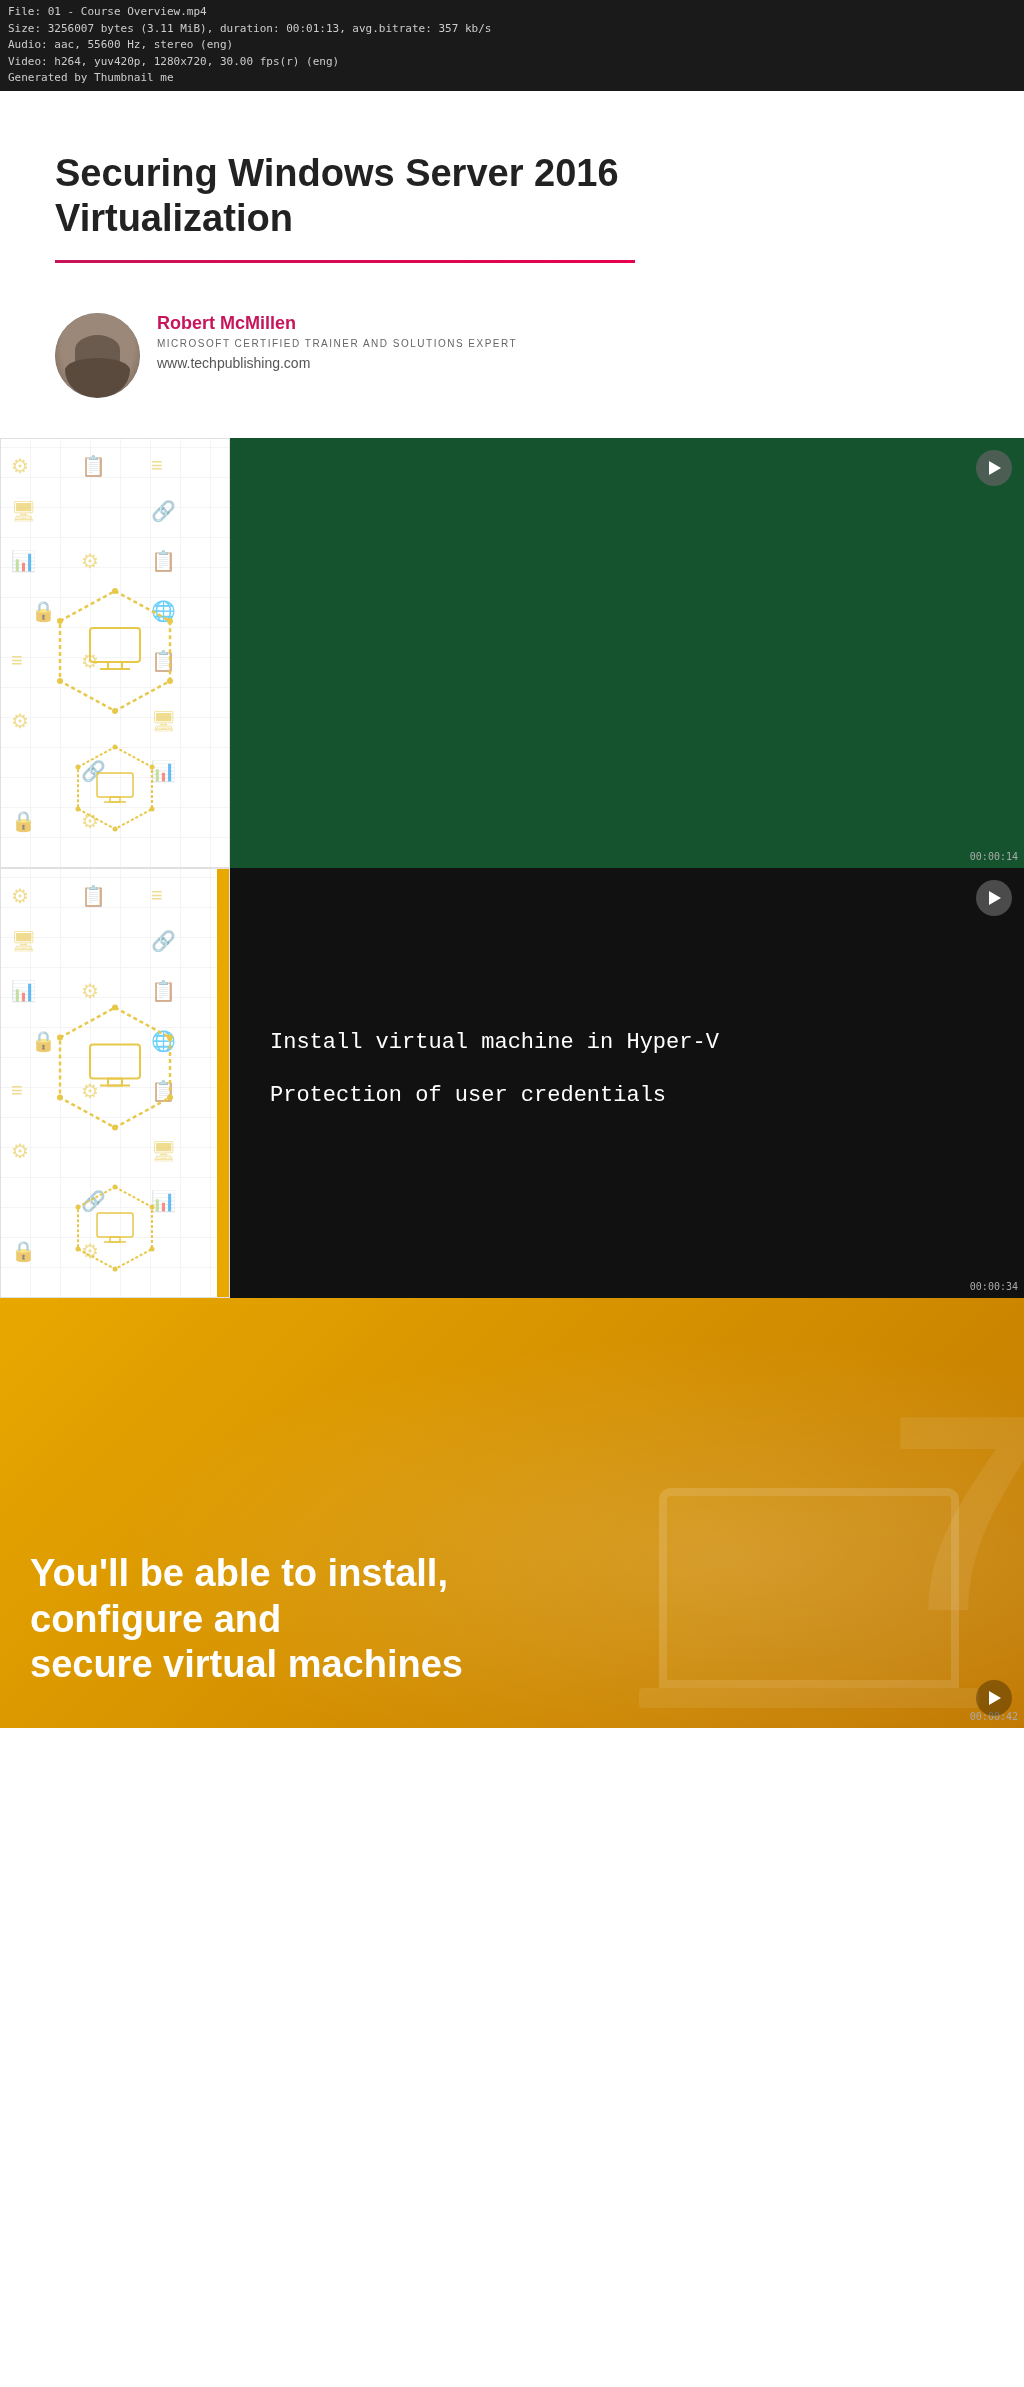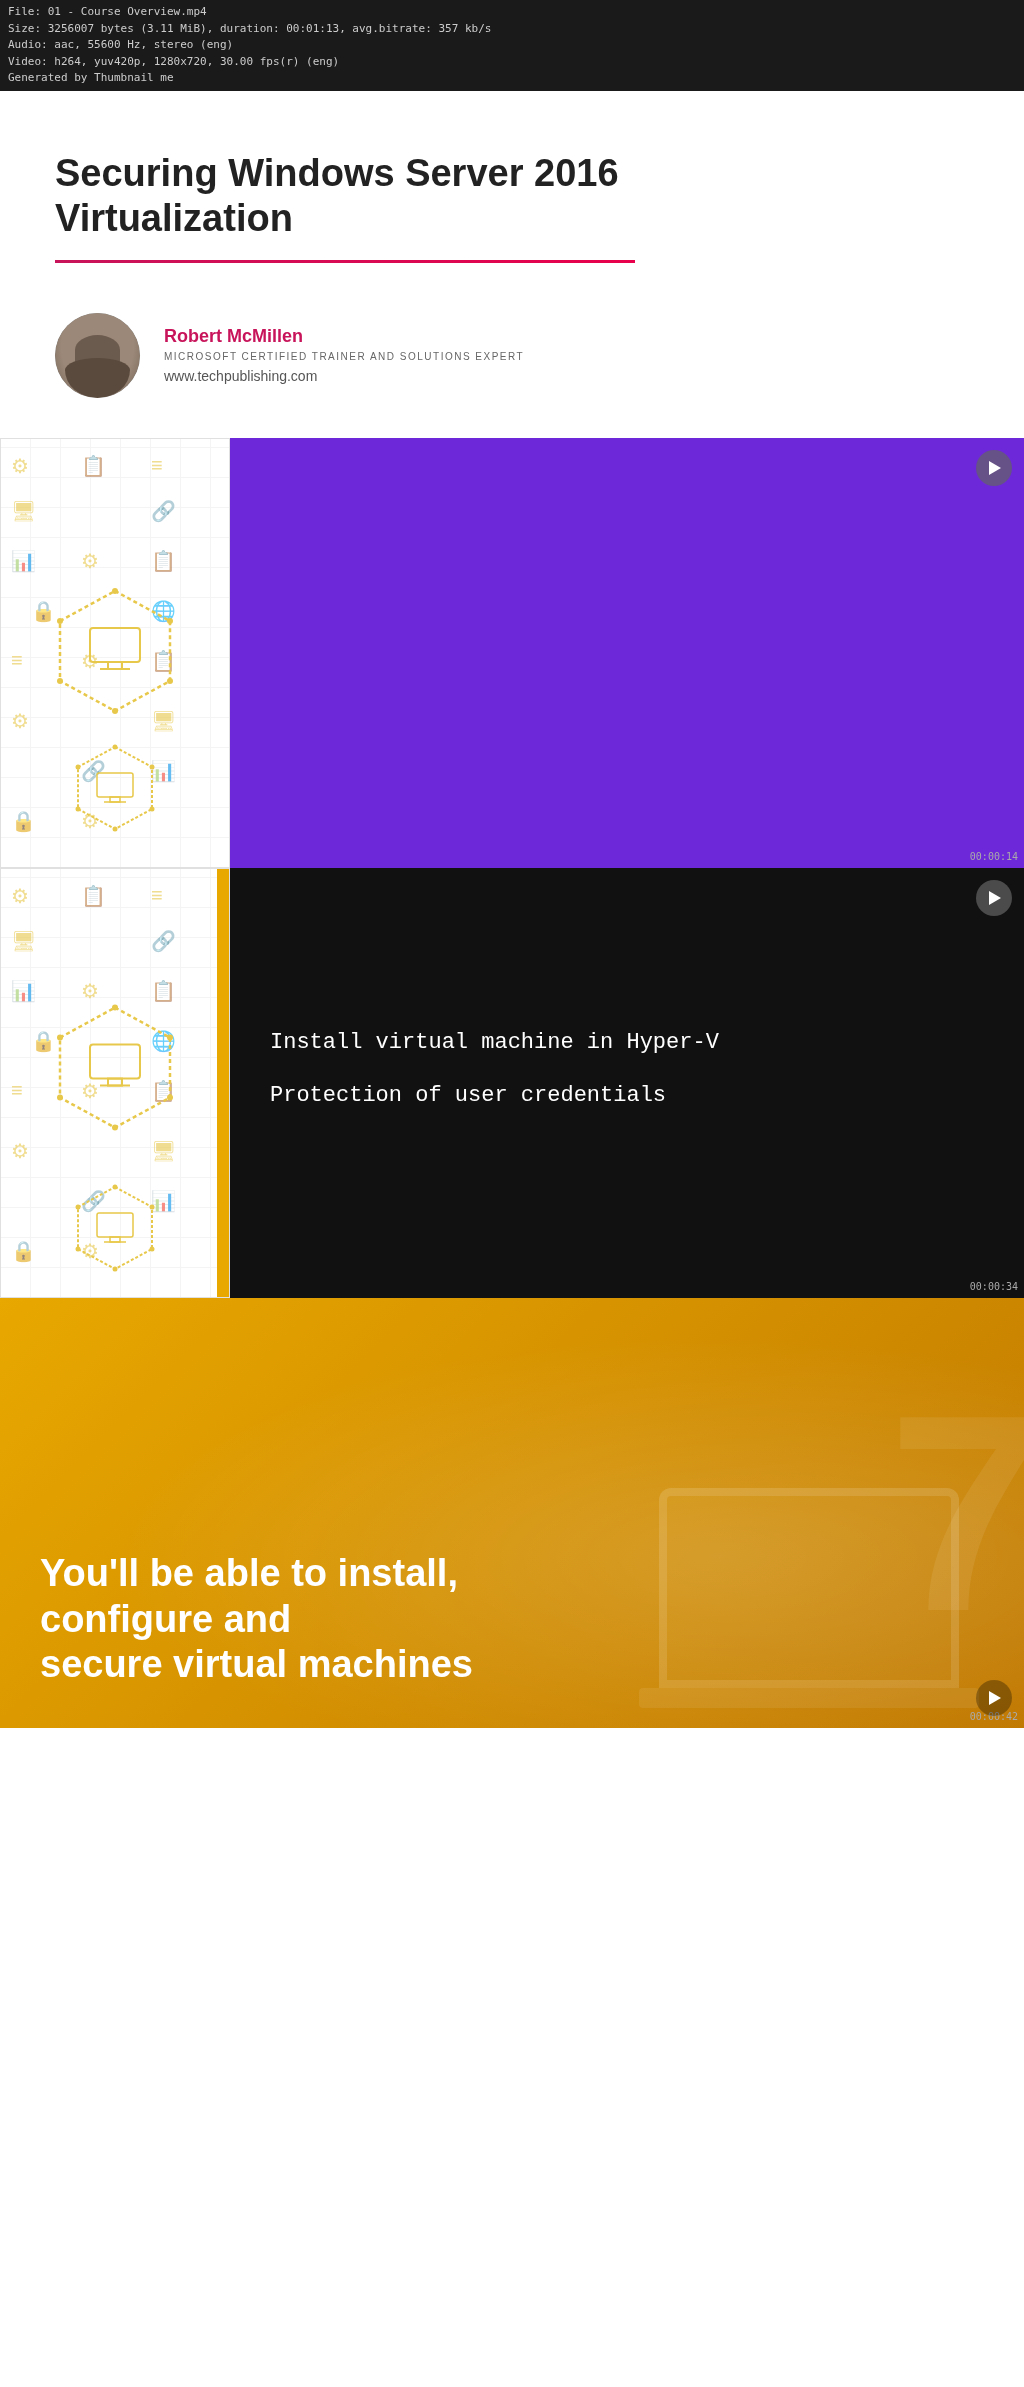--- a/index.html
+++ b/index.html
@@ -38,22 +38,22 @@
 
     .title-divider {
       height: 3px;
       background: linear-gradient(to right, #c8145a, #e8004c);
       width: 580px;
       margin-bottom: 50px;
     }
 
     .author-row {
       display: flex;
-      align-items: center;
-      gap: 24px;
+      align-items: flex-start;
+      gap: 17px;
     }
 
     .author-avatar {
       width: 85px;
       height: 85px;
       border-radius: 50%;
       background: #888;
       overflow: hidden;
       flex-shrink: 0;
       display: flex;
@@ -163,21 +163,21 @@
 
     .tech-icon {
       position: absolute;
       color: #e8c84a;
       font-size: 20px;
       opacity: 0.6;
     }
 
     .video-panel-dark {
       flex: 1;
-      background: #6d28d9;
+      background: #14532d;
       position: relative;
       padding-left: 28px;
     }
 
     .play-btn-overlay {
       position: absolute;
       top: 12px;
       right: 12px;
       width: 36px;
       height: 36px;
@@ -283,21 +283,21 @@
       color: rgba(255,255,255,0.08);
       font-weight: bold;
       line-height: 1;
       z-index: 0;
       user-select: none;
     }
 
     .golden-content {
       position: relative;
       z-index: 1;
-      padding: 40px 40px;
+      padding: 40px 30px;
     }
 
     .golden-heading {
       font-size: 38px;
       font-weight: bold;
       color: #fff;
       line-height: 1.2;
       max-width: 580px;
     }
 

